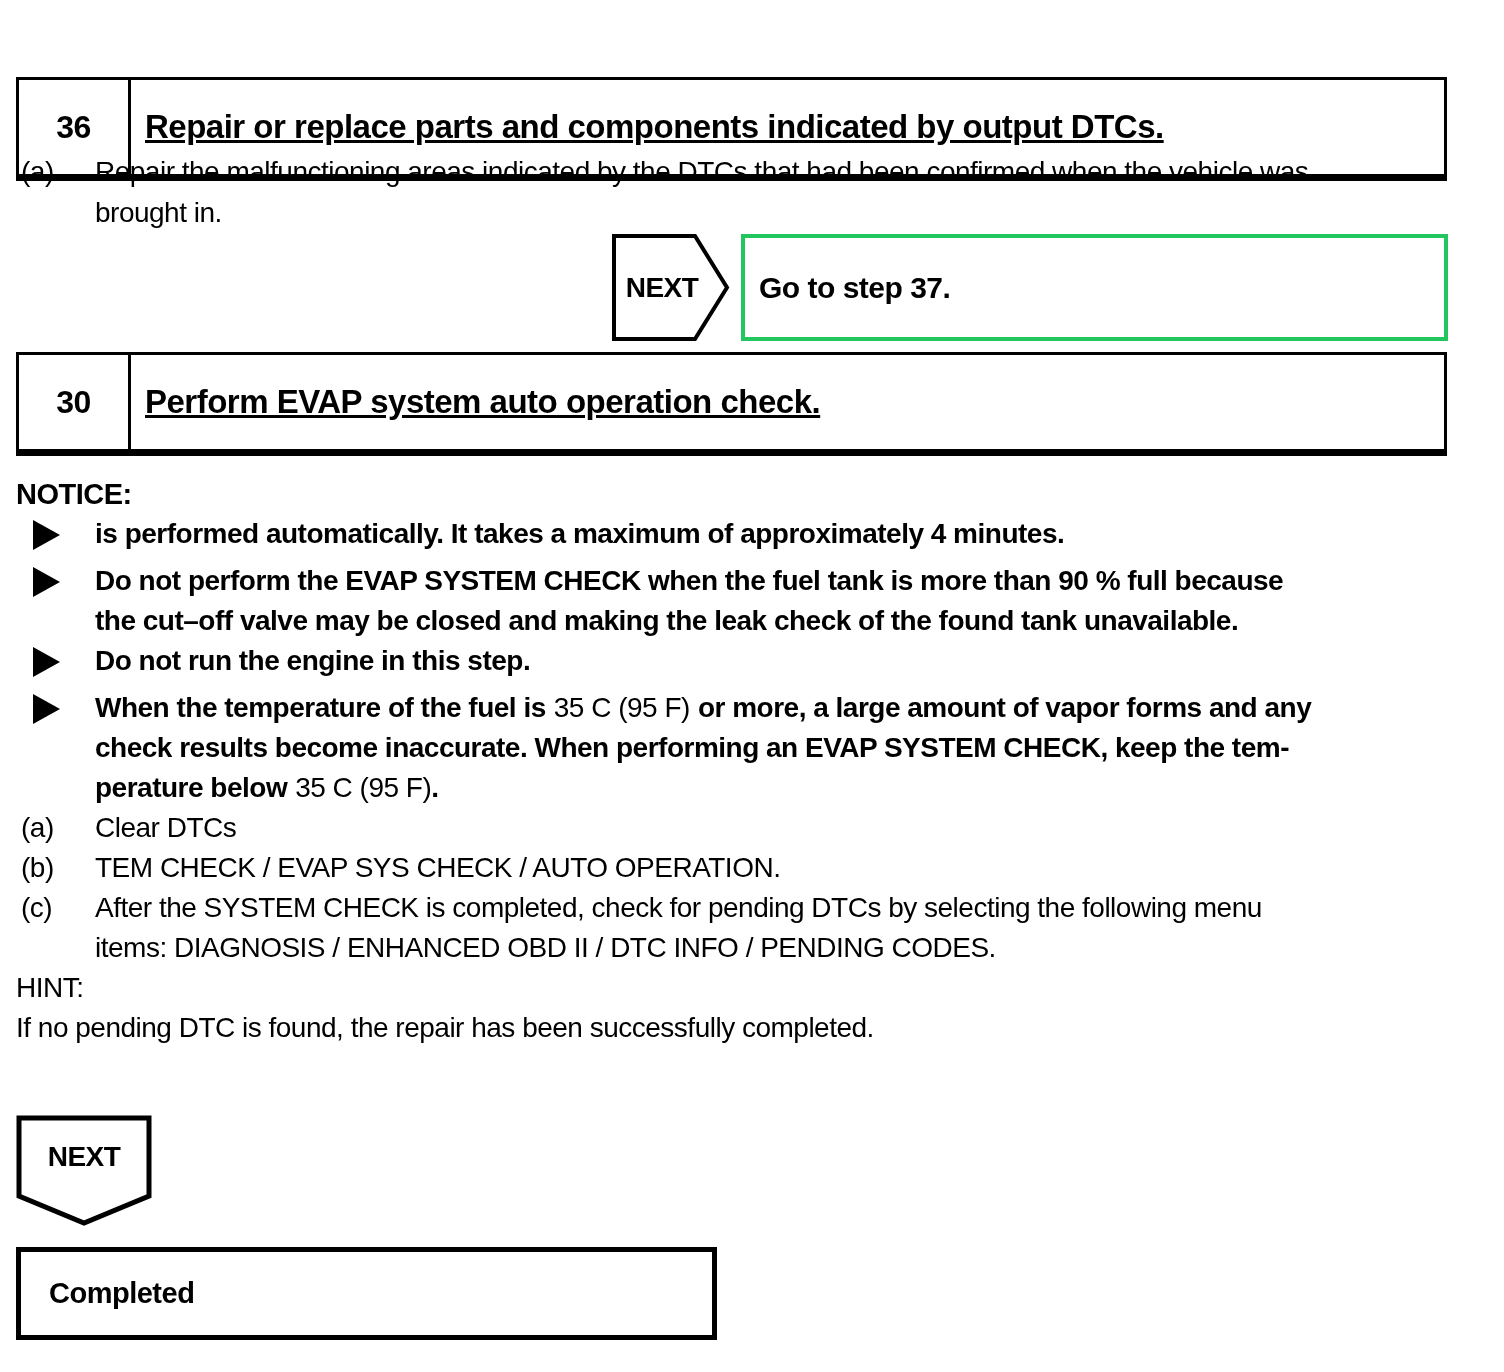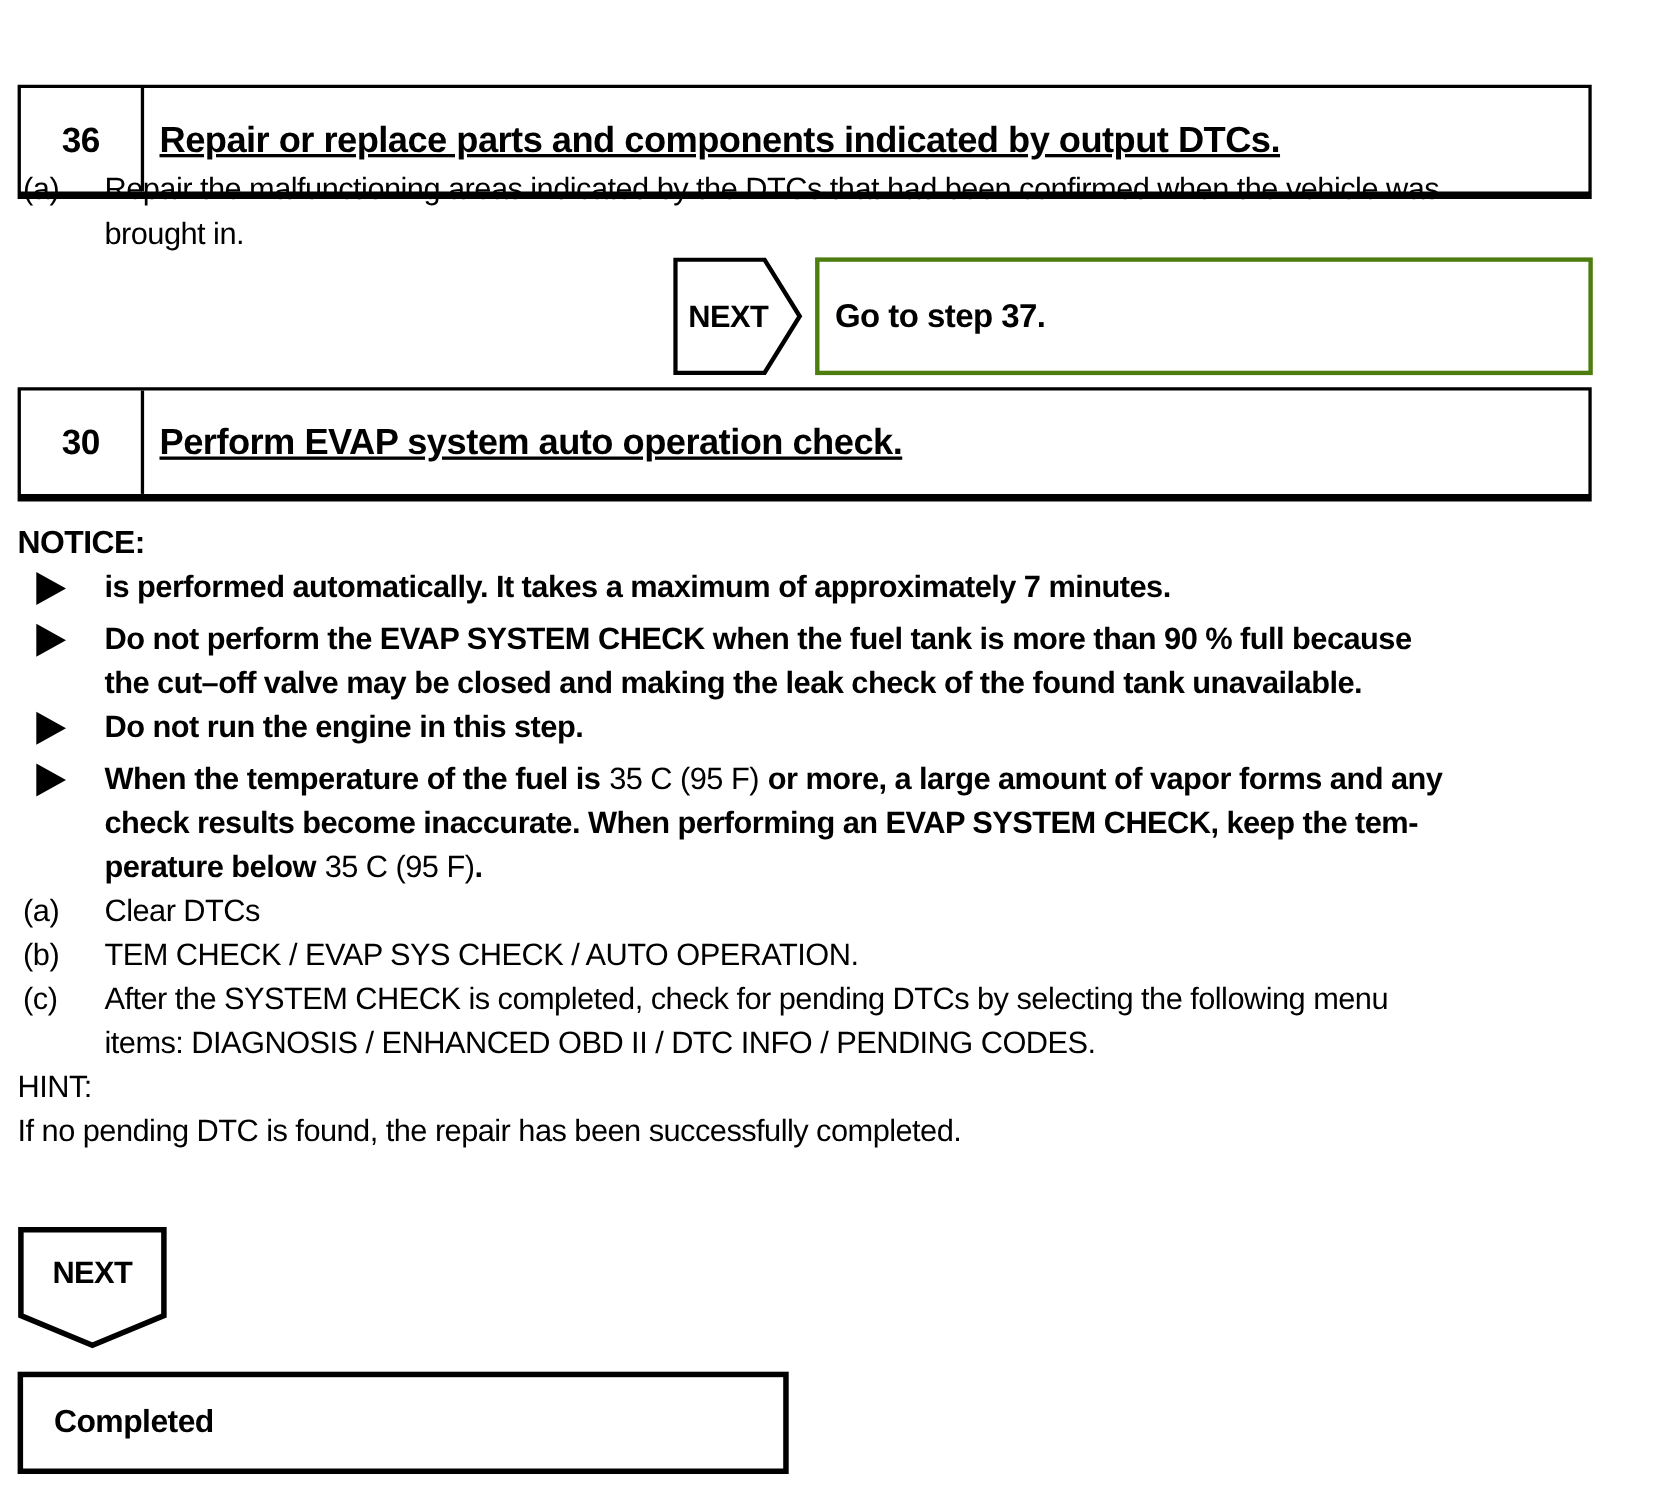--- a/index.html
+++ b/index.html
@@ -35,21 +35,21 @@
   
   .next-row{position:absolute;left:612px;top:234px;height:107px;display:flex;}
   .arrow-right{position:relative;width:118px;height:107px;flex:none;}
   .arrow-right .alabel{
     position:absolute;left:0;top:0;width:100px;height:107px;
     display:flex;align-items:center;justify-content:center;
     font-weight:bold;font-size:28px;letter-spacing:-0.5px;
   }
   .goto-box{
     margin-left:11px;width:707px;height:107px;box-sizing:border-box;
-    border:4px solid #4d7c0f;display:flex;align-items:center;padding-left:14px;
+    border:4px solid #22c55e;display:flex;align-items:center;padding-left:14px;
     font-weight:bold;font-size:30px;background:#fff;
   }
   
   .flow{
     position:absolute;left:16px;top:474px;width:1436px;
     font-size:28px;line-height:40px;
   }
   .h-bold{font-weight:bold;font-size:29px;}
   .brow{display:flex;}
   .bmarker{width:79px;flex:none;padding-left:17px;box-sizing:border-box;}
@@ -114,21 +114,21 @@
   <div class="step-title">Perform EVAP system auto operation check.</div>
 </div>
 
 <div class="flow">
 
   <div class="h-bold">NOTICE:</div>
 
   <div class="brow">
     <div class="bmarker"><span class="tri"></span></div>
     <div class="btext">
-      <div class="line">is performed automatically. It takes a maximum of approximately 7 minutes.</div>
+      <div class="line">is performed automatically. It takes a maximum of approximately 4 minutes.</div>
     </div>
   </div>
 
   <div class="brow">
     <div class="bmarker"><span class="tri"></span></div>
     <div class="btext">
       <div class="line">Do not perform the EVAP SYSTEM CHECK when the fuel tank is more than 90 % full because</div>
       <div class="line">the cut–off valve may be closed and making the leak check of the found tank unavailable.</div>
     </div>
   </div>

